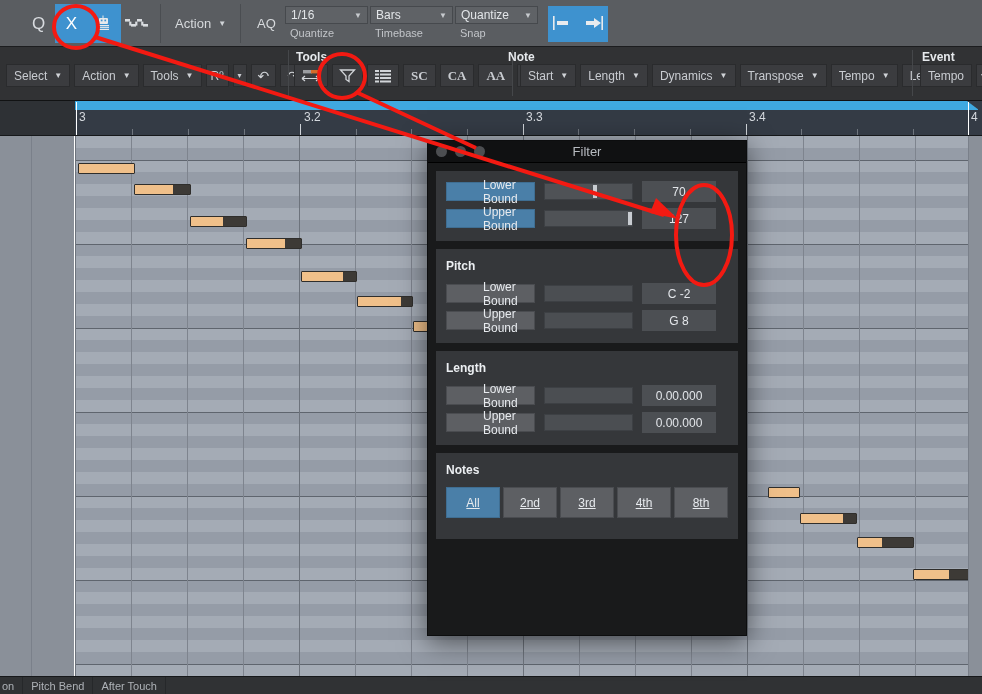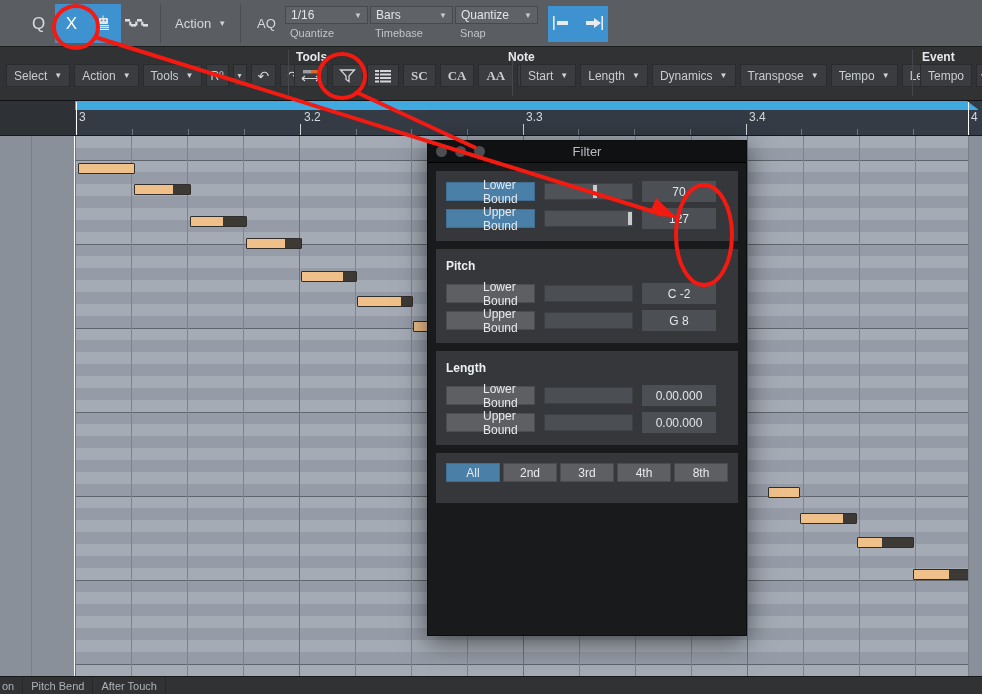--- a/index.html
+++ b/index.html
@@ -141,22 +141,22 @@
   .slider.empty{ background:#4b4e52; }
   .thumb{ position:absolute; top:1px; width:4px; height:13px; background:#c8ccd1; }
   .fval{
     width:74px; height:21px; background:#4c4f53;
     display:flex; align-items:center; justify-content:center;
     font-size:12px; color:#e3e6ea;
   }
 
   .notesrow{ display:flex; gap:3px; margin-bottom:9px; }
   .nbtn{
-    flex:1; height:19px; display:flex; align-items:center; justify-content:center;
-    font-size:12px; color:#e7eaee; background:#5d5f63; border:1px solid #4a4c50;
+    flex:1; height:31px; display:flex; align-items:center; justify-content:center;
+    font-size:12px; color:#e7eaee; background:#5d5f63; border:1px solid #4a4c50;text-decoration:underline;
   }
   .nbtn.blue{ background:#4a7fa8; border-color:#3f6e92; }
   .notesrow2{ display:flex; align-items:center; }
   .mutedbtn{
     width:74px; height:19px; display:flex; align-items:center; justify-content:center;
     font-size:12px; color:#e7eaee; background:#5d5f63; border:1px solid #4a4c50;
   }
   .chks{ margin-left:auto; display:flex; align-items:center; gap:14px; }
   .chk{ display:flex; align-items:center; gap:6px; font-size:12px; color:#e9ecf0; }
   .cbox{ width:14px; height:14px; background:#4c4f53; border:1px solid #606368; }
@@ -568,20 +568,21 @@
       <div class="frow" style="margin-bottom:0">
         <div class="fbtn">
           <span>Upper Bound</span>
         </div>
         <div class="slider empty"></div>
         <div class="fval">0.00.000</div>
       </div>
     </div>
 
     <div class="sect">
+      <h3>Notes</h3>
       <div class="notesrow">
         <div class="nbtn blue">
           <span>All</span>
         </div>
         <div class="nbtn">
           <span>2nd</span>
         </div>
         <div class="nbtn">
           <span>3rd</span>
         </div>

